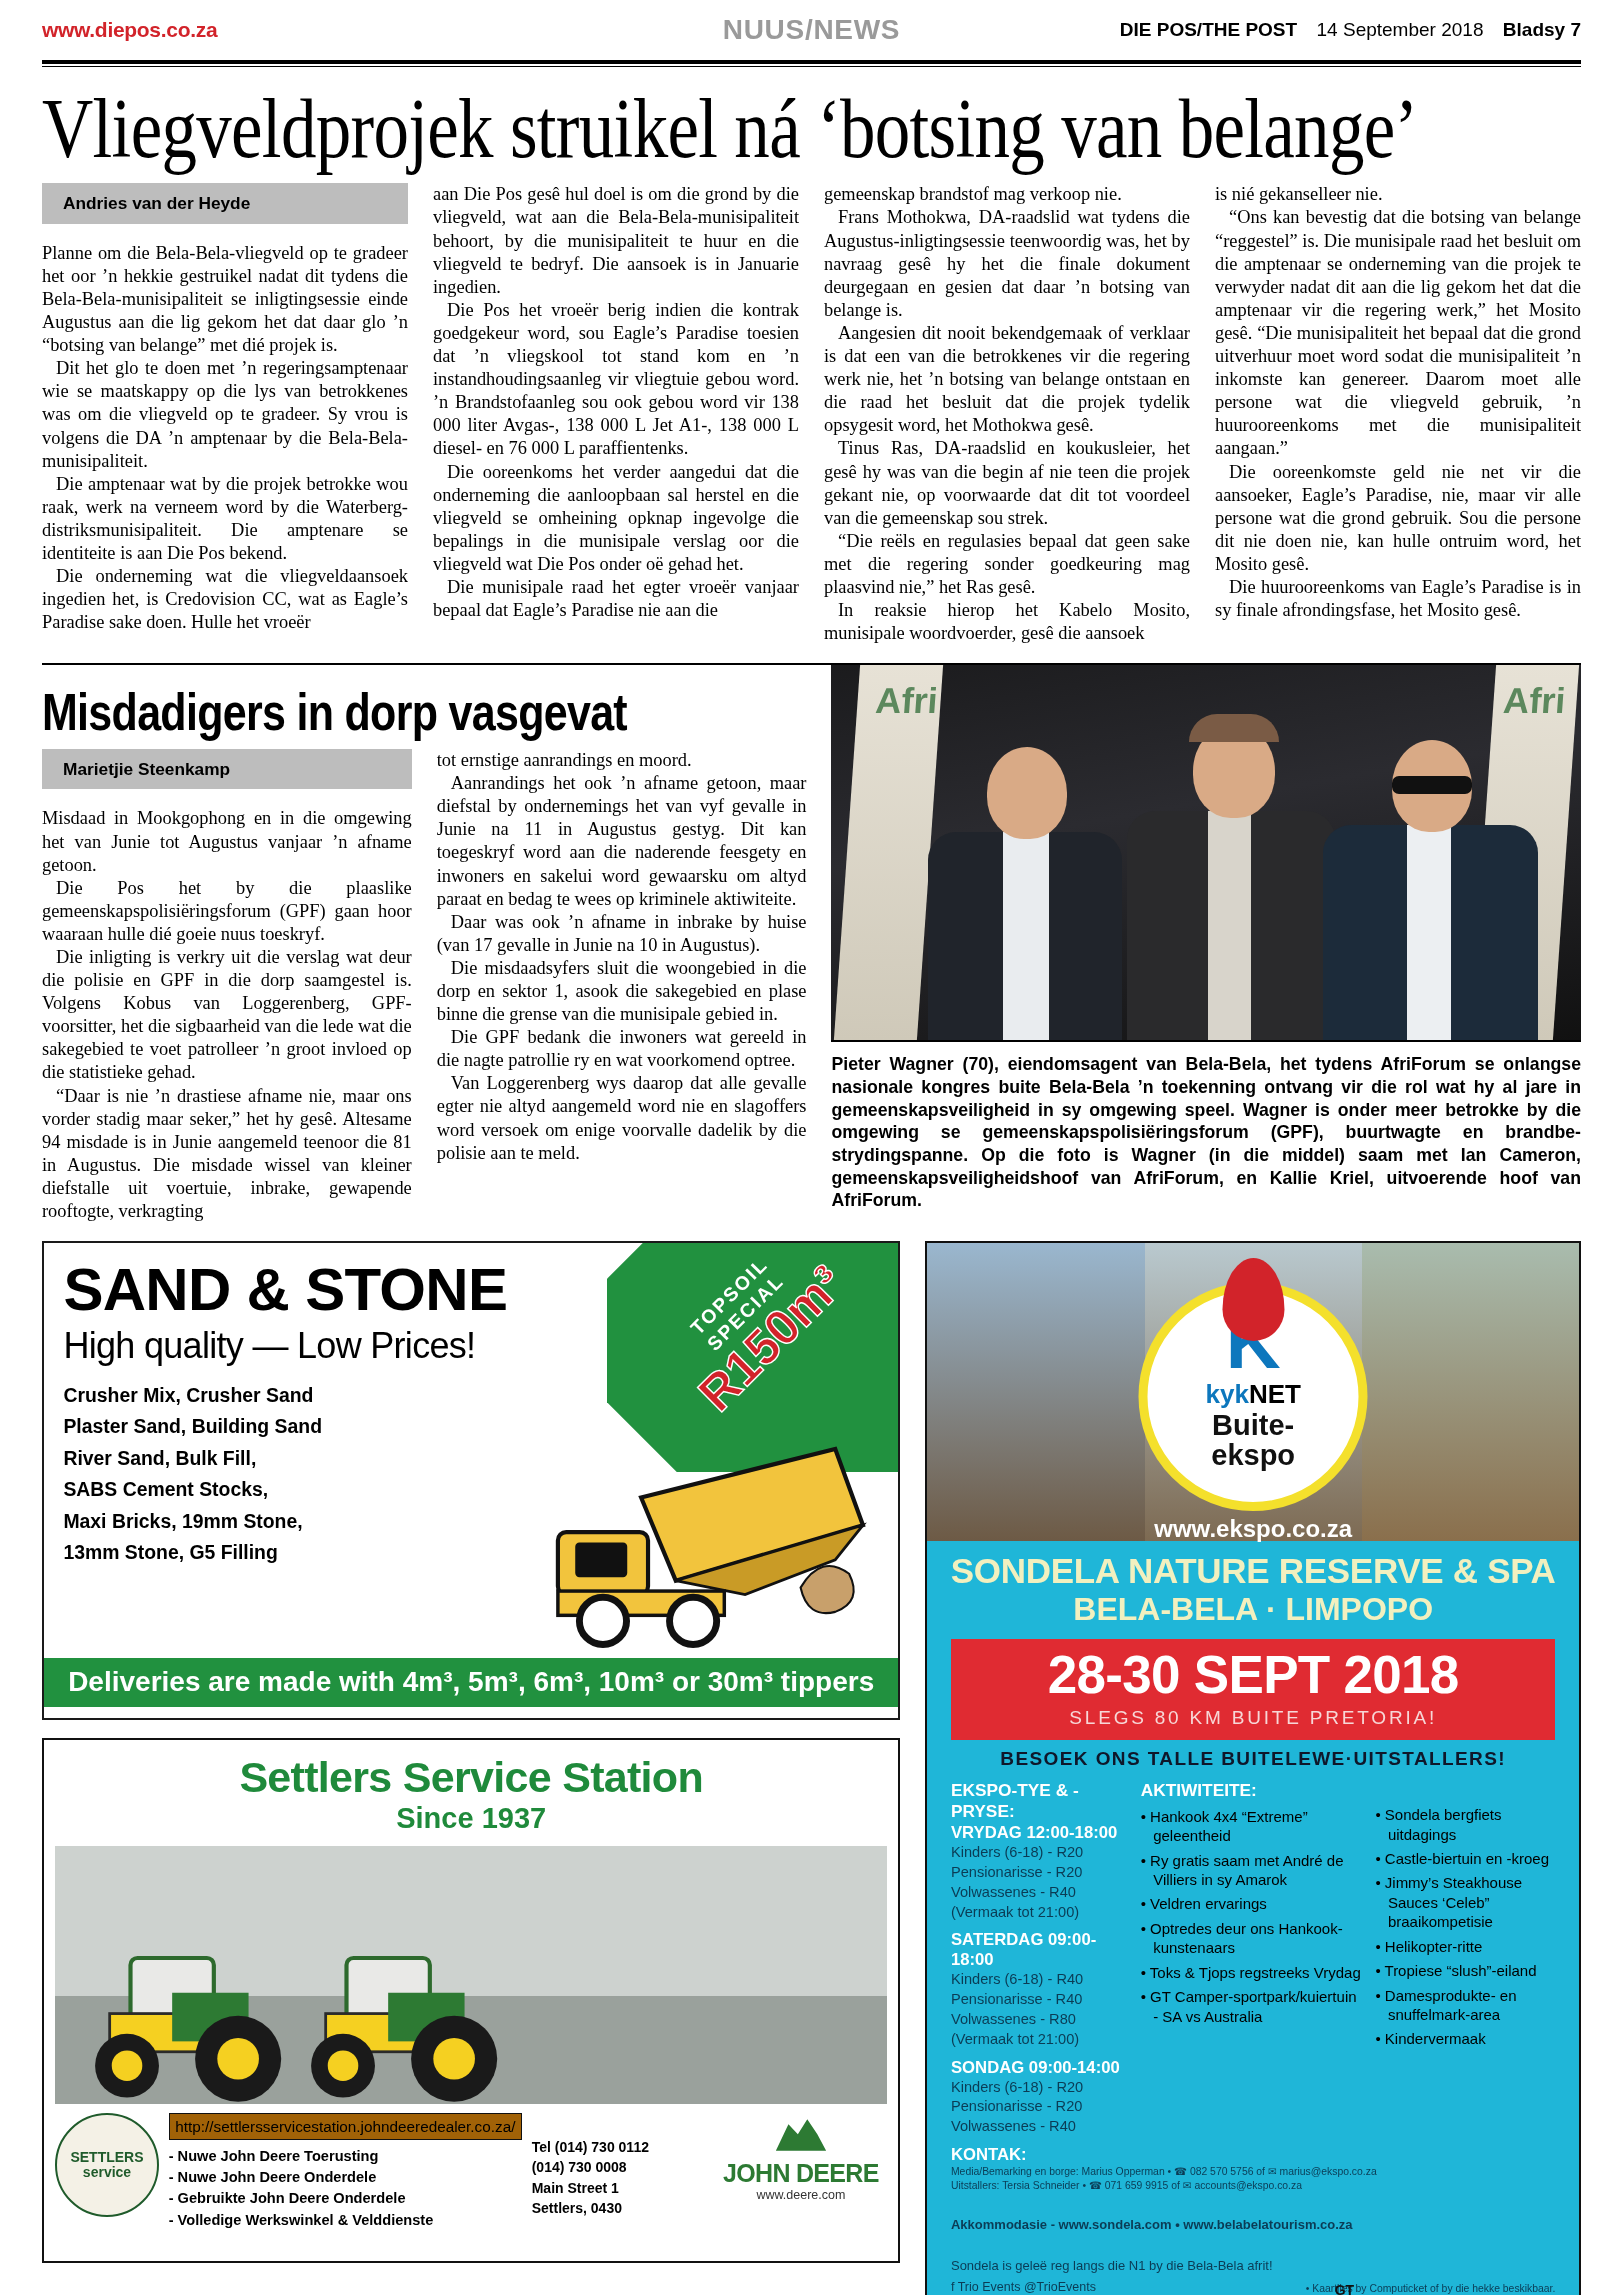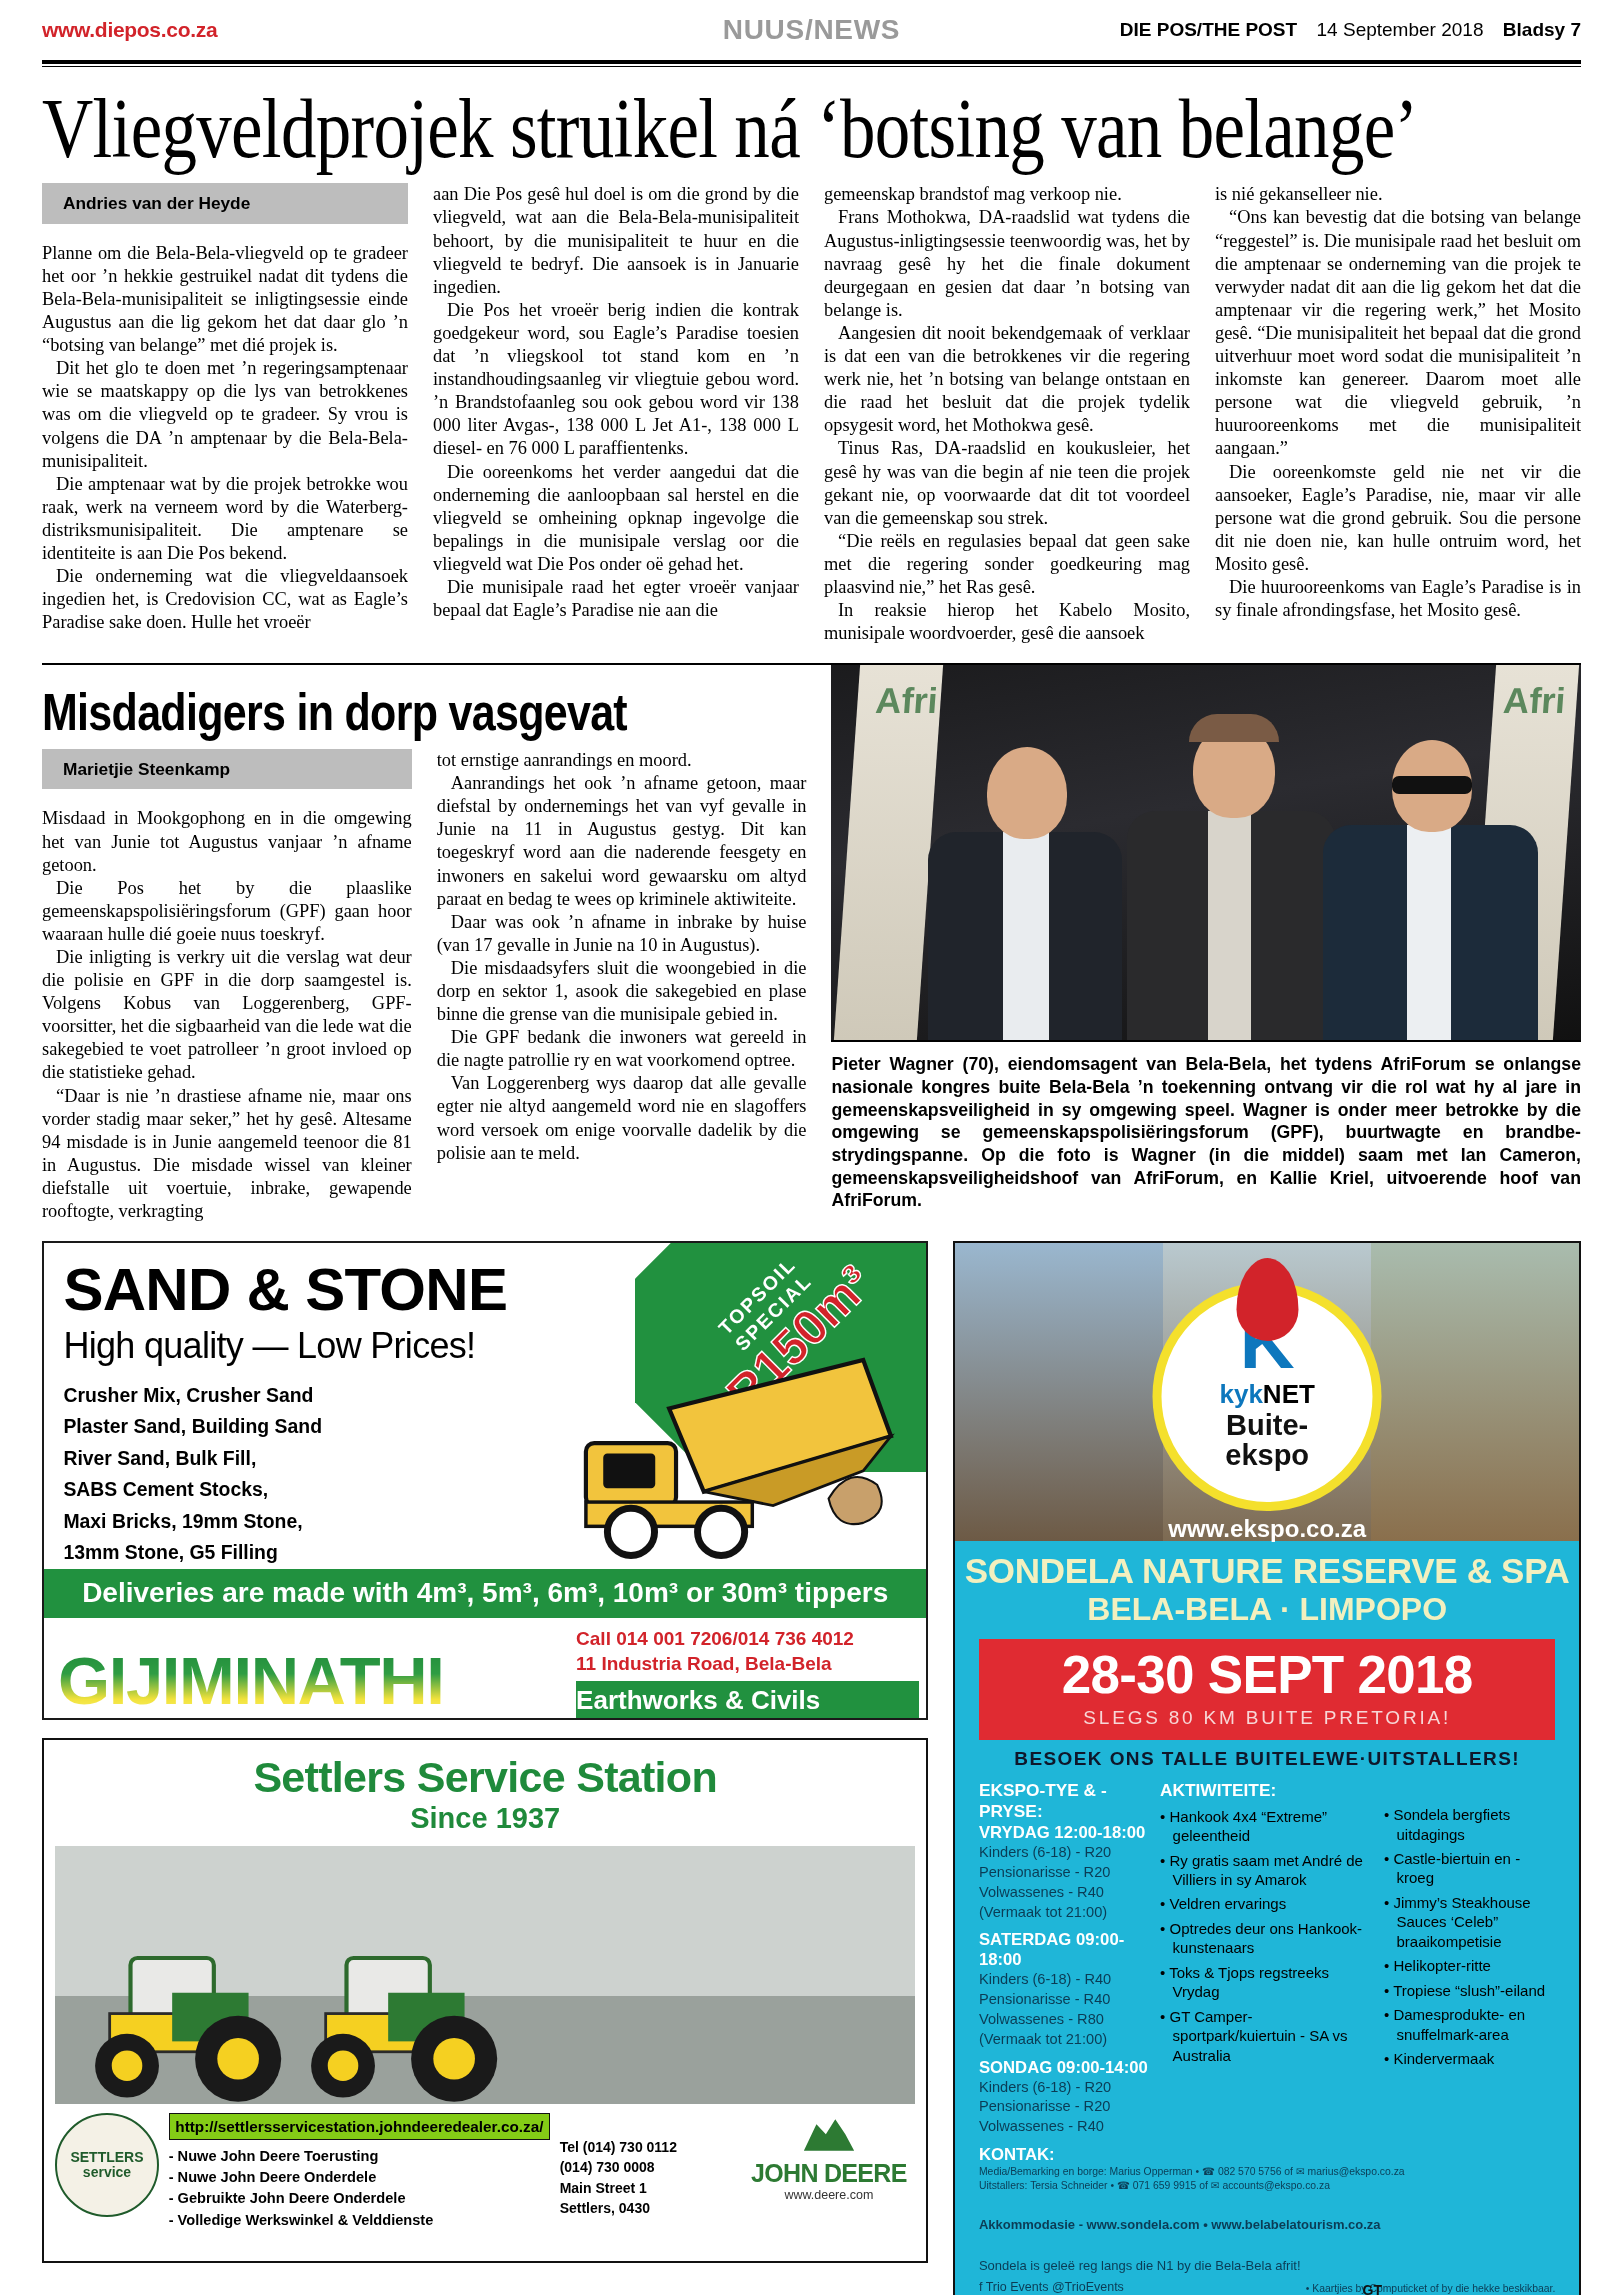--- a/index.html
+++ b/index.html
@@ -89,21 +89,21 @@
     font-family:"Liberation Sans",sans-serif; font-weight:bold; font-size:17.7px;
     line-height:1.28; padding-top:11px; text-align:justify;
   }
   .photo-rule { height:2.1px; background:#000; }
 
   
   .ads { display:grid; grid-template-columns:1.02fr 1fr; column-gap:25px; margin-top:18px; }
 
   
   .ad-sand { border:2.8px solid #1a1a1a; background:#fff; position:relative; overflow:hidden; height:479px;}
-  .ss-top { position:relative; height:326px; padding:16.7px 0 0 19.4px;}
+  .ss-top { position:relative; height:415px; padding:16.7px 0 0 19.4px;}
   .ss-title { font-family:"Liberation Sans",sans-serif; font-weight:bold; font-size:60px;
               letter-spacing:-0.7px; line-height:1; }
   .ss-sub { font-family:"Liberation Sans",sans-serif; font-weight:normal; font-size:36px;
             margin-top:5.6px; letter-spacing:-0.7px;}
   .ss-list { font-family:"Liberation Sans",sans-serif; font-weight:bold; font-size:19.4px;
              line-height:1.62; margin-top:12.5px; }
   .ss-corner {
     position:absolute; top:0; right:0; width:291px; height:229px; overflow:hidden;
   }
   .ss-corner:before {
@@ -146,22 +146,22 @@
            font-size:29px; }
   .st-photo { height:258px; margin:7px 11px 0; position:relative; overflow:hidden;
               background:linear-gradient(180deg,#cfd3d0 0%,#b9bfbb 55%,#8d9490 100%); }
   .tractor { position:absolute; bottom:0; }
   .st-foot { display:flex; gap:9.7px; padding:9.7px 11px 0; align-items:flex-start; }
   .st-logo { width:104px; height:104px; border-radius:50%; border:2.8px solid #1f5b2b;
              background:#f4f1e6; display:flex; align-items:center; justify-content:center;
              font-family:"Liberation Sans",sans-serif; font-weight:bold; font-size:14px;
              color:#1f5b2b; text-align:center; line-height:1.1;}
   .st-info { flex:1; }
-  .st-url { background:#84cc16; border:1.4px solid #111; font-family:"Liberation Sans",sans-serif;
-            font-weight:bold; font-size:15.3px; padding:3.5px 5.6px; }
+  .st-url { background:#a16207; border:1.4px solid #111; font-family:"Liberation Sans",sans-serif;
+            font-weight:normal; font-size:15.3px; padding:3.5px 5.6px; }
   .st-bullets { font-family:"Liberation Sans",sans-serif; font-weight:bold; font-size:14.6px;
                 line-height:1.45; margin-top:5.6px; }
   .st-addr { font-family:"Liberation Sans",sans-serif; font-weight:bold; font-size:14px;
              line-height:1.45; width:173px; margin-top:23.6px;}
   .jd { width:173px; text-align:center; }
   .jd-name { color:#2d7a33; font-family:"Liberation Sans",sans-serif; font-weight:bold;
              font-size:25px; letter-spacing:-0.7px; }
   .jd-url { font-family:"Liberation Sans",sans-serif; font-size:12.5px; color:#333; }
 
   

